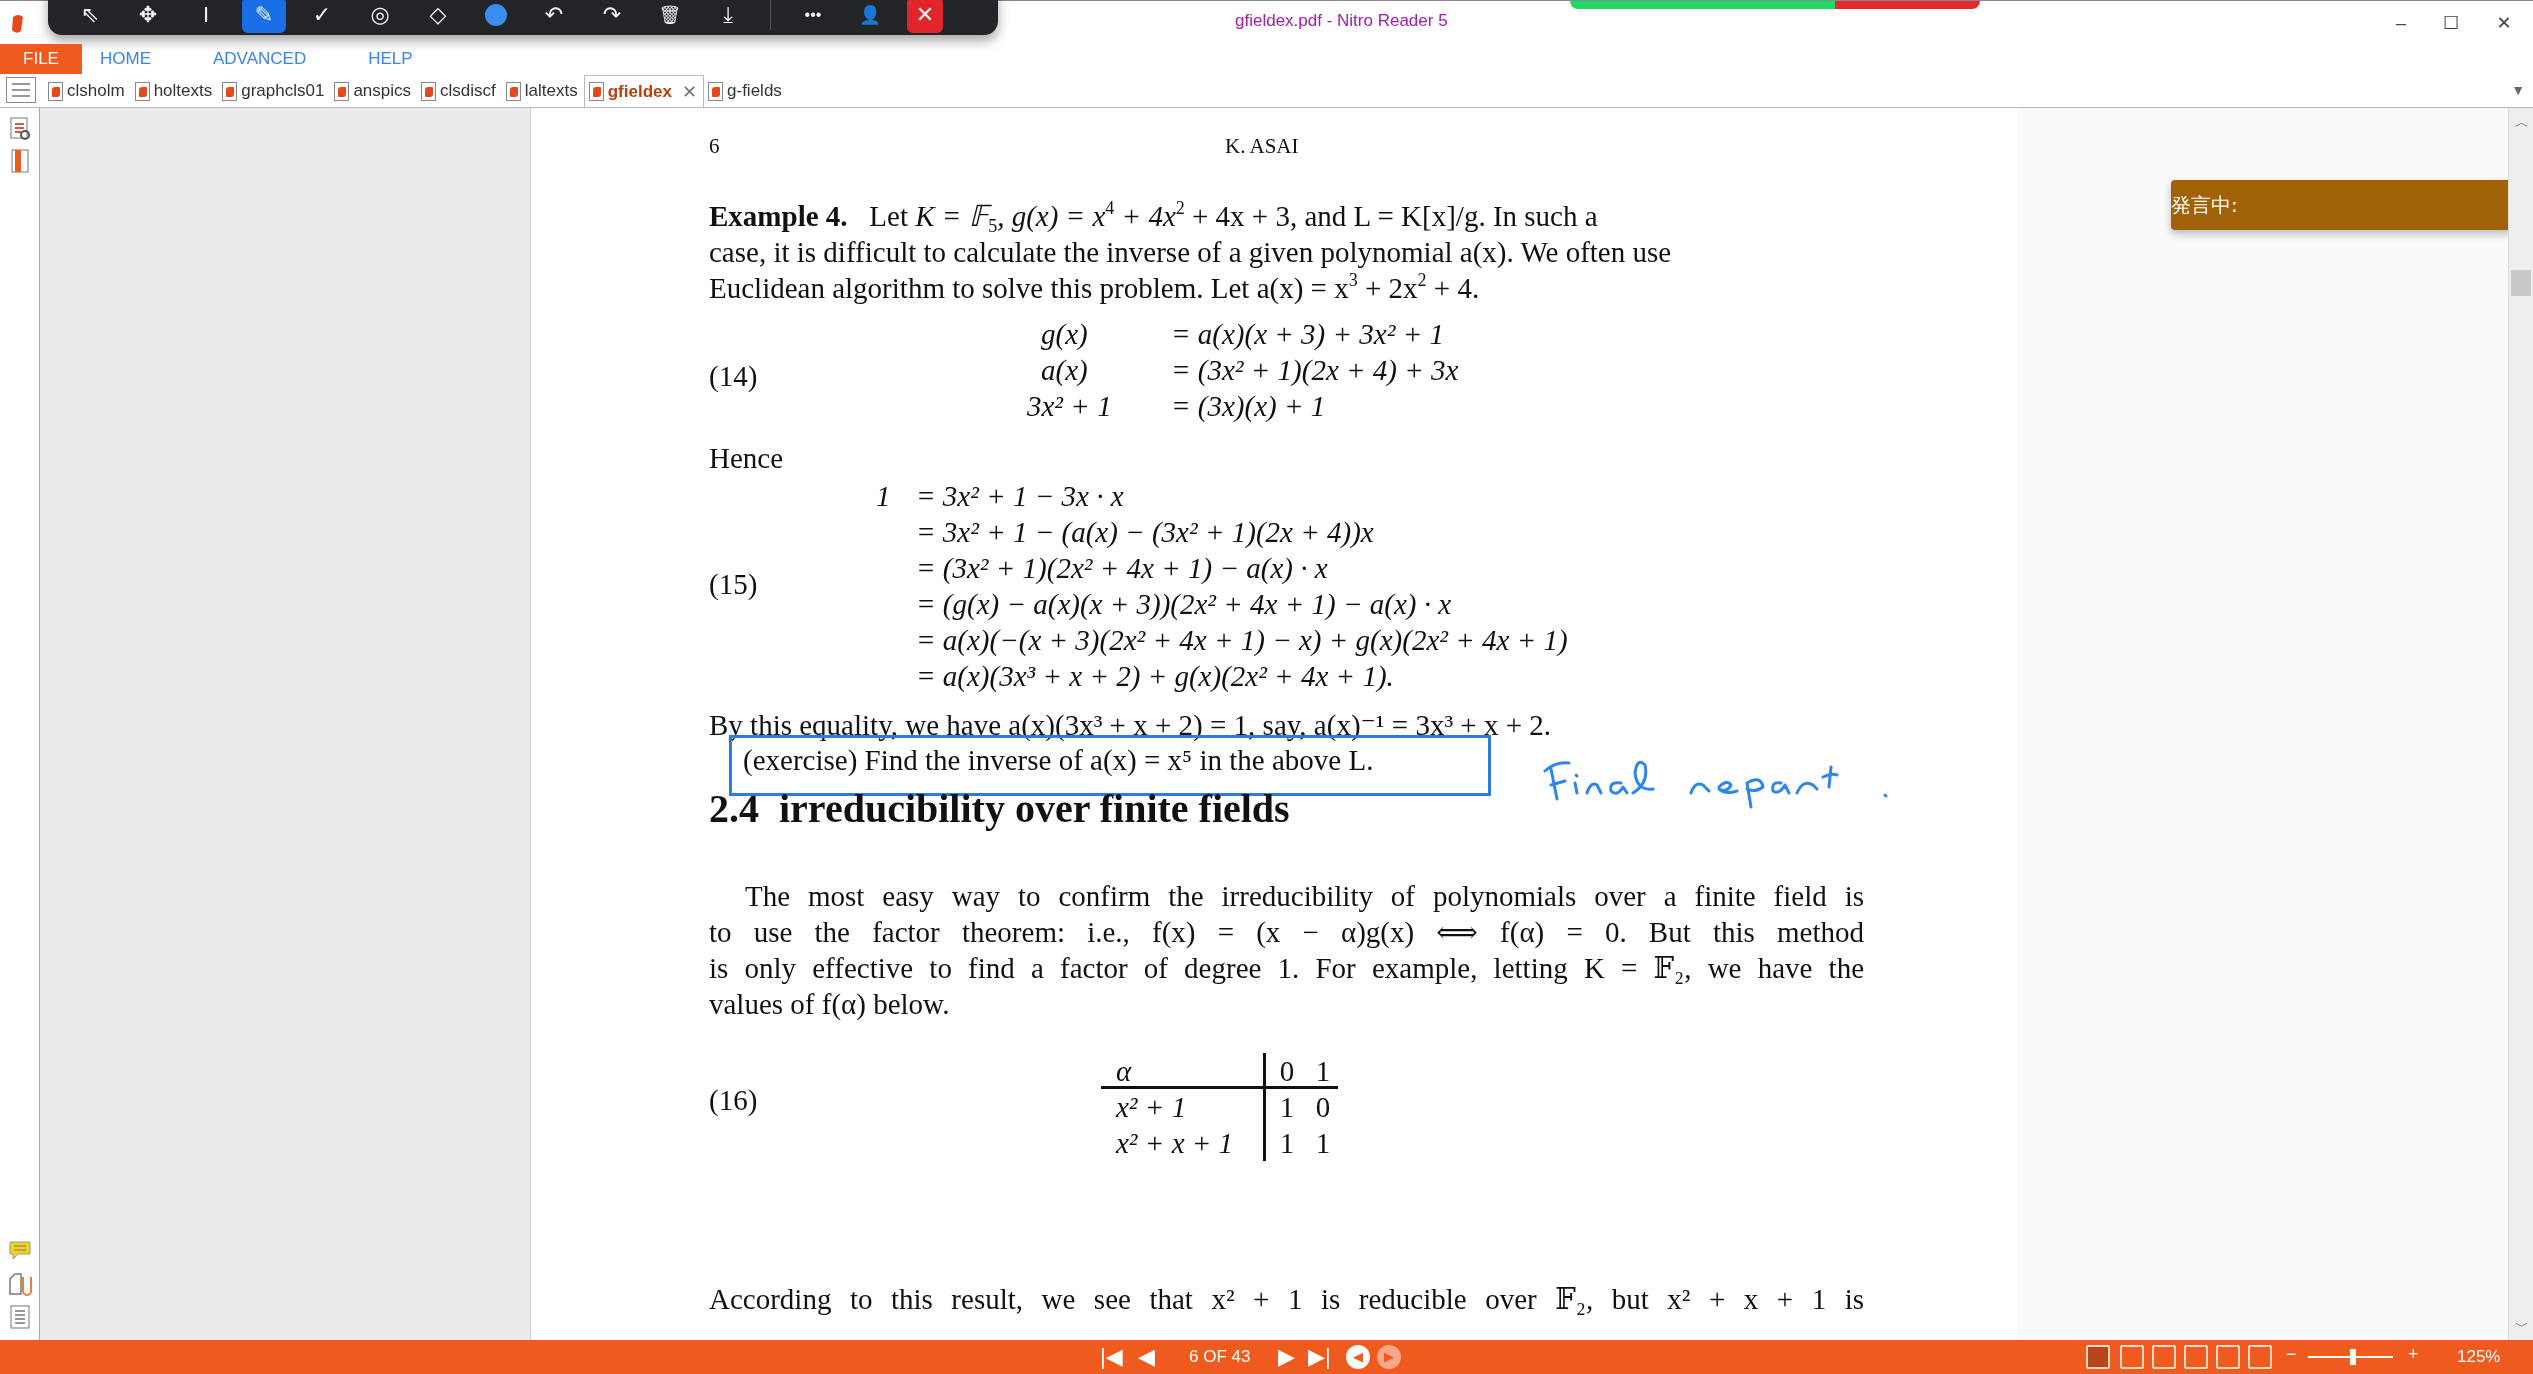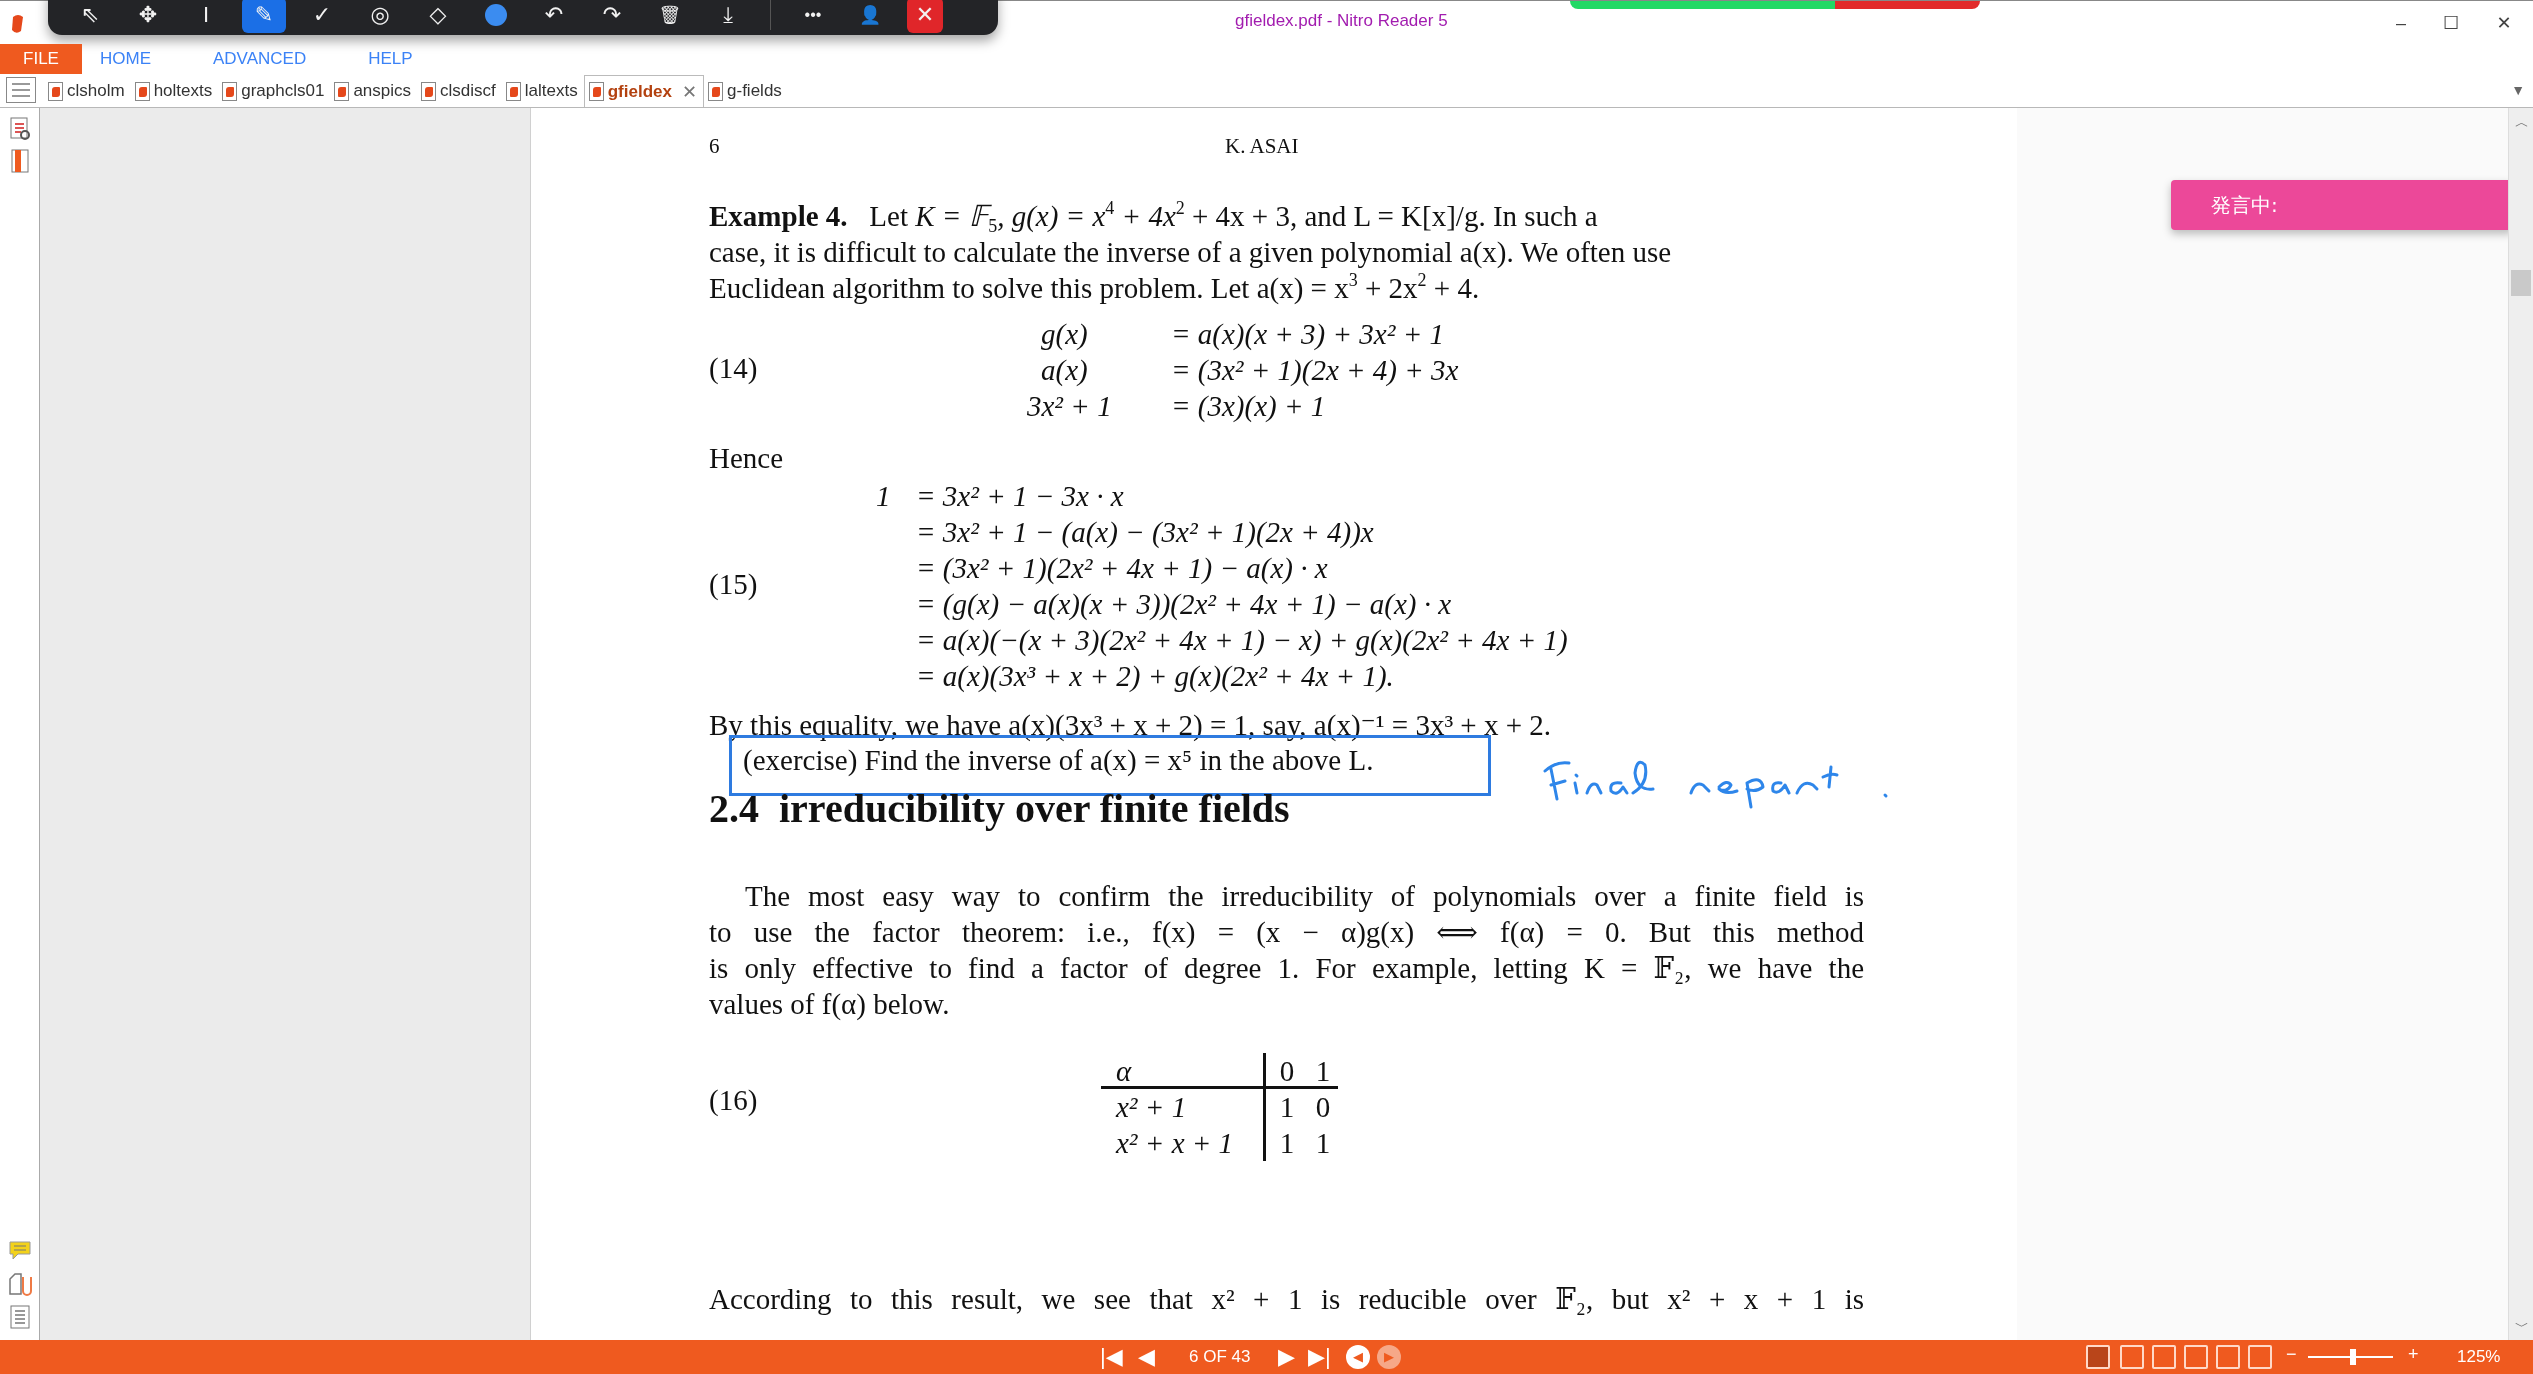--- a/index.html
+++ b/index.html
@@ -37,21 +37,21 @@
   .lp-icon { position: absolute; left: 8px; width: 24px; height: 26px; }
   .viewer { position: absolute; left: 40px; top: 108px; width: 2468px; height: 1232px; background: #ebebeb; overflow: hidden; }
   .page { position: absolute; left: 490px; top: 0; width: 1488px; height: 1240px; background: #fff; border-left: 1px solid #d0d0d0; border-right: 1px solid #d0d0d0; font-family: "Liberation Serif", "DejaVu Serif", serif; color: #111; }
   .right-area { position: absolute; left: 2017px; top: 108px; width: 491px; height: 1232px; background: #fafafa; }
 
   .scrollbar { position: absolute; left: 2508px; top: 108px; width: 25px; height: 1232px; background: #eee; border-left: 1px solid #ddd; }
   .sb-up { position: absolute; top: 6px; left: 6px; color: #777; font-size: 14px; }
   .sb-thumb { position: absolute; top: 162px; left: 2px; width: 20px; height: 26px; background: #c9c9c9; }
   .sb-down { position: absolute; bottom: 4px; left: 6px; color: #777; font-size: 14px; }
 
-  .speaking { position: absolute; left: 2171px; top: 180px; width: 342px; height: 50px; background: #ec4899; border-radius: 4px; box-shadow: 0 4px 8px rgba(0,0,0,0.25); color: #fff; font-size: 20px; line-height: 50px; padding-left: 40px; font-family: "DejaVu Sans", sans-serif; }
+  .speaking { position: absolute; left: 2171px; top: 180px; width: 342px; height: 50px; background: #a16207; border-radius: 4px; box-shadow: 0 4px 8px rgba(0,0,0,0.25); color: #fff; font-size: 20px; line-height: 50px; font-family: "DejaVu Sans", sans-serif; }
 
   
   .ptxt { position: absolute; font-size: 29px; line-height: 36px; white-space: nowrap; }
   .hdr { font-size: 21px; }
   .eqnum { position: absolute; font-size: 29px; }
   .bold { font-weight: bold; }
   .sec-title { font-size: 40px; font-weight: bold; }
   sup { font-size: 18px; vertical-align: 12px; line-height: 0; }
   sub { font-size: 18px; vertical-align: -6px; line-height: 0; }
   .it { font-style: italic; }
@@ -194,21 +194,21 @@
 
     <div class="ptxt" style="left:178px; top:90px">
       <span class="bold">Example 4.</span>&nbsp;&nbsp;
       <span>Let </span><span class="it">K = 𝔽</span><sub>5</sub><span class="it">, g(x) = x</span><sup>4</sup><span class="it"> + 4x</span><sup>2</sup><span> + 4x + 3, and L = K[x]/g. In such a</span>
     </div>
     <div class="ptxt" style="left:178px; top:126px">case, it is difficult to calculate the inverse of a given polynomial a(x). We often use</div>
     <div class="ptxt" style="left:178px; top:162px">
       <span>Euclidean algorithm to solve this problem. Let a(x) = x</span><sup>3</sup><span> + 2x</span><sup>2</sup><span> + 4.</span>
     </div>
 
-    <div class="eqnum" style="left:178px; top:244px">(14)</div>
+    <div class="eqnum" style="left:178px; top:252px">(14)</div>
     <div class="ptxt it" style="left:510px; top:208px">g(x)</div>
     <div class="ptxt it" style="left:640px; top:208px">= a(x)(x + 3) + 3x² + 1</div>
     <div class="ptxt it" style="left:510px; top:244px">a(x)</div>
     <div class="ptxt it" style="left:640px; top:244px">= (3x² + 1)(2x + 4) + 3x</div>
     <div class="ptxt it" style="left:496px; top:280px">3x² + 1</div>
     <div class="ptxt it" style="left:640px; top:280px">= (3x)(x) + 1</div>
 
     <div class="ptxt" style="left:178px; top:332px">Hence</div>
 
     <div class="eqnum" style="left:178px; top:460px">(15)</div>

